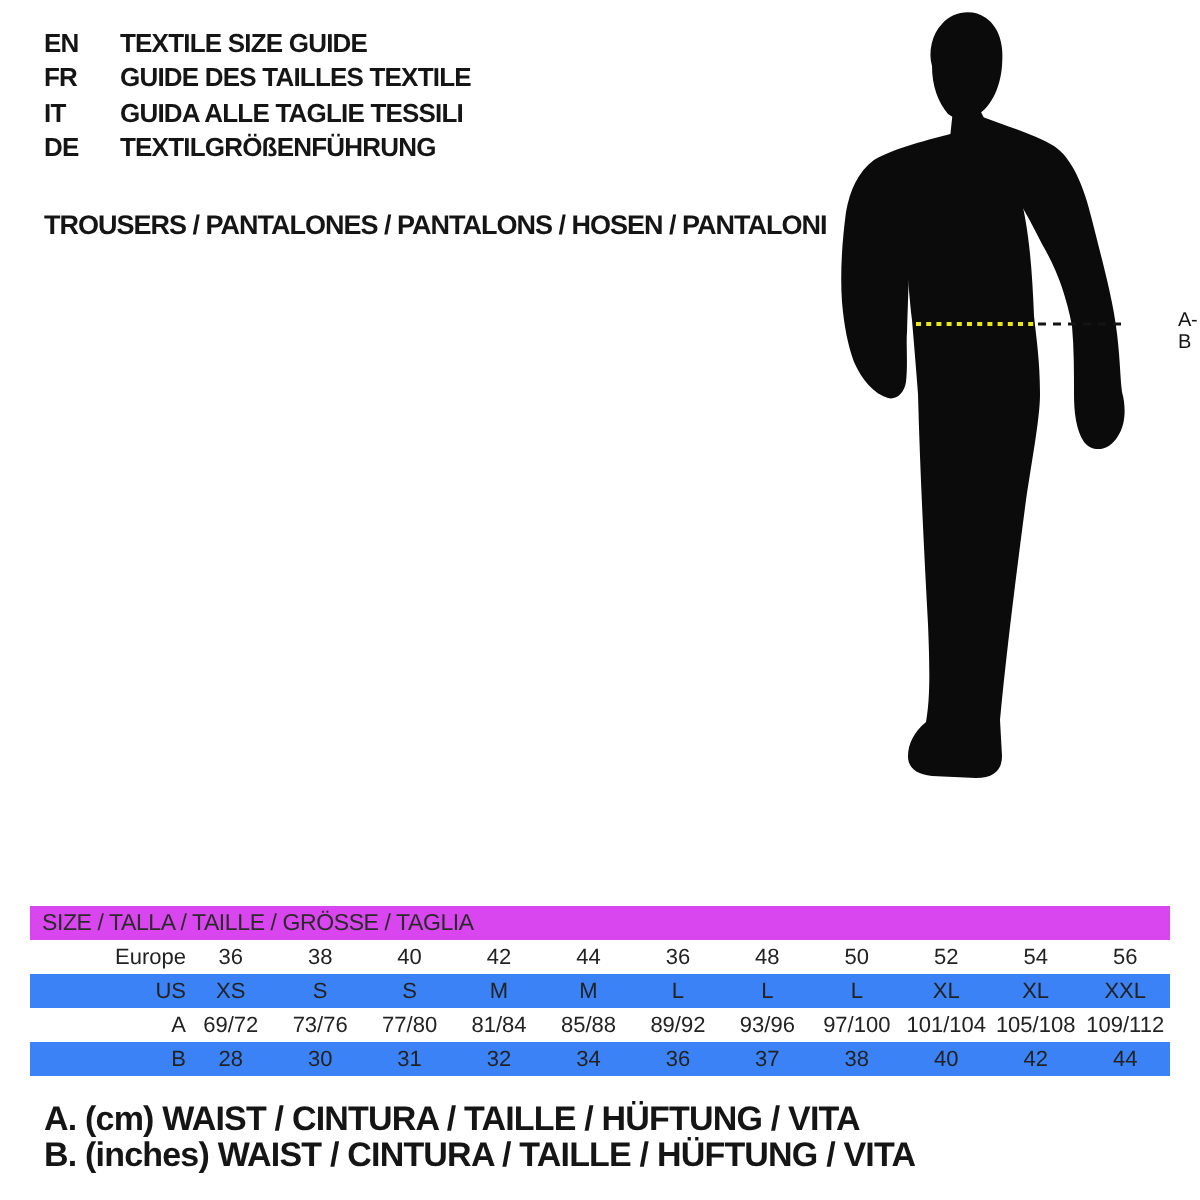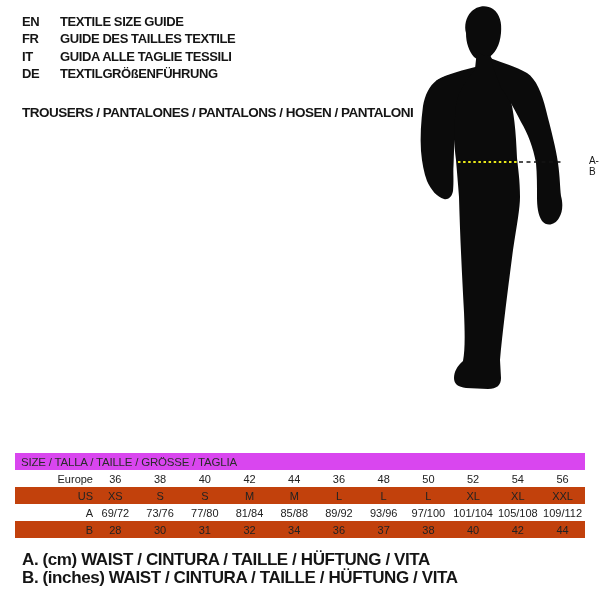--- a/index.html
+++ b/index.html
@@ -22,21 +22,21 @@
   .figure-wrap { position: absolute; left: 390px; top: 0; width: 210px; height: 400px; }
   .ab-label { position: absolute; left: 589px; top: 155px; font-size: 10px; letter-spacing: -0.2px; }
 
   .man-title { position: absolute; left: 22px; top: 427px; font-weight: bold; font-size: 13px; letter-spacing: -0.4px; white-space: nowrap; }
 
   
   table.size { position: absolute; left: 15px; top: 453px; width: 570px; border-collapse: collapse; table-layout: fixed; font-size: 11px; color: #222; }
   table.size th { background: #d946ef; font-weight: normal; text-align: left; height: 17px; padding: 0 0 0 6px; font-size: 11.5px; color: #2b2b2b; letter-spacing: -0.2px; }
   table.size td { height: 17px; text-align: center; padding: 0; vertical-align: middle; white-space: nowrap; }
   table.size td.rl { text-align: right; padding-left: 7px; }
-  table.size tr.stripe { background: #c2410c; }
+  table.size tr.stripe { background: #3b82f6; }
   col.c-label { width: 78px; }
 
   
   .notes { position: absolute; left: 22px; top: 551px; font-weight: bold; font-size: 17px; line-height: 17.5px; letter-spacing: -0.4px; white-space: nowrap; }
 </style>
 </head>
 <body>
 
 <div class="page">
 

